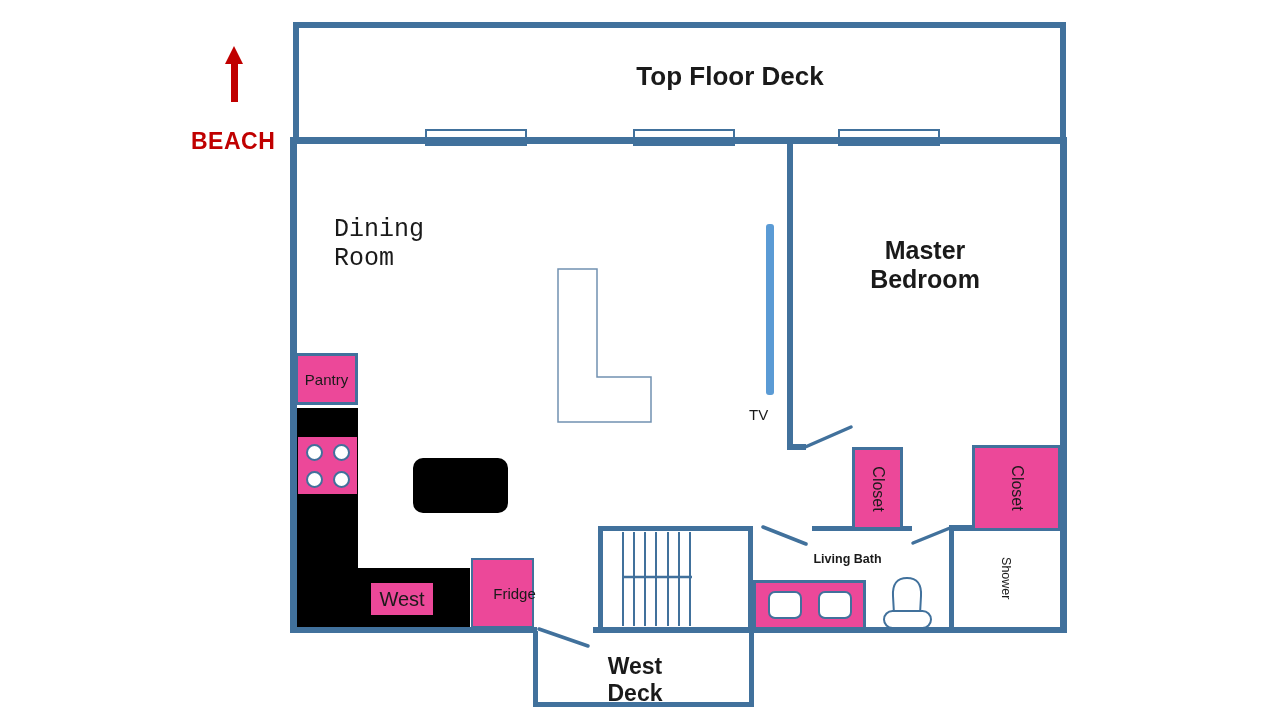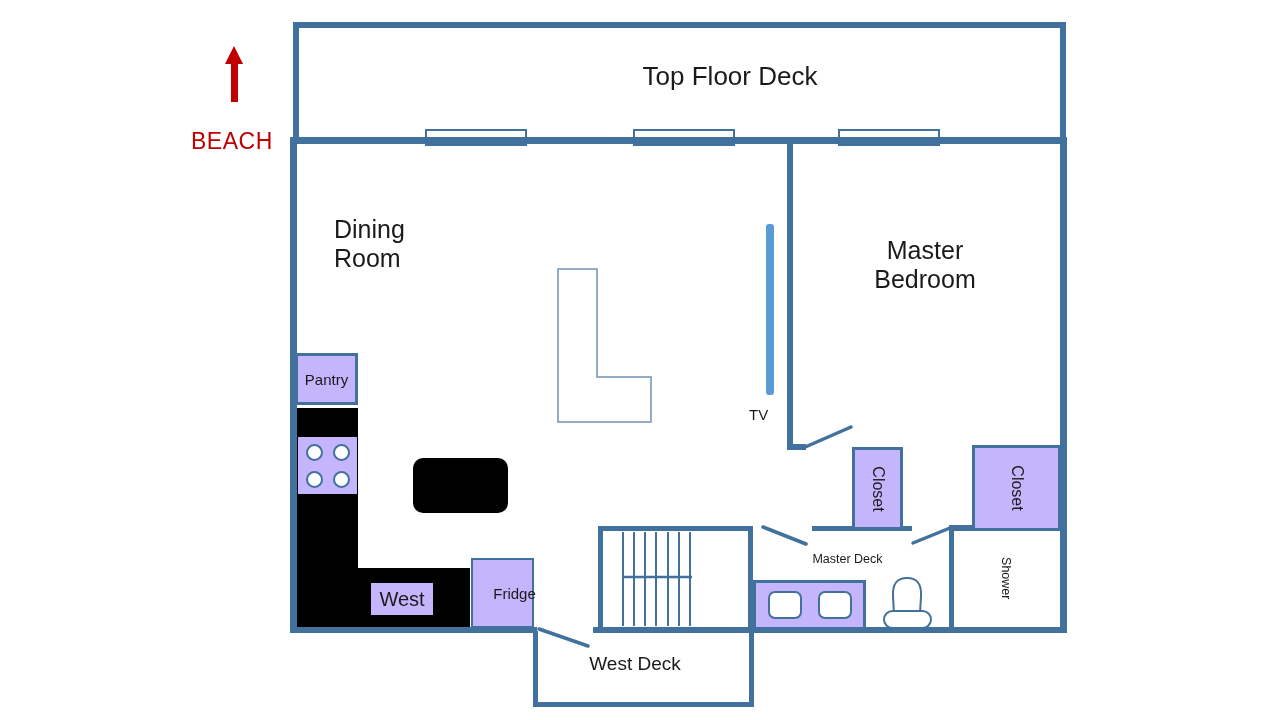--- a/index.html
+++ b/index.html
@@ -2,28 +2,28 @@
 <html style="--wall: #41719C; --tv: #5B9BD5; --red: #C00000; --text: #1A1A1A; --sofa: #7291B1;"><head>
 <meta charset="utf-8">
 <style>
   html,body{margin:0;padding:0;background:#fff;}
   #canvas{
     position:relative;width:1280px;height:720px;background:#ffffff;overflow:hidden;
     font-family:"Liberation Sans",sans-serif;color:var(--text,#1a1a1a);
   }
   .wall{position:absolute;background:var(--wall,#41719C);}
   .win{position:absolute;border:2px solid var(--wall,#41719C);background:transparent;}
-  .box{position:absolute;background:#c4b5fd;display:flex;align-items:center;justify-content:center;box-sizing:border-box;}
+  .box{position:absolute;background:#ec4899;display:flex;align-items:center;justify-content:center;box-sizing:border-box;}
   .blueborder{border:3px solid var(--wall,#41719C);}
   .thinblue{border:2px solid var(--wall,#41719C);}
   .blackborder{border:2px solid #000;}
   .blk{position:absolute;background:#000;}
   .label{position:absolute;line-height:1.16;}
-  .center{text-align:center;}
-  .red{color:var(--red,#C00000);}
+  .center{text-align:center;font-weight:bold;}
+  .red{color:var(--red,#C00000);font-weight:bold;}
   .rot{display:flex;align-items:center;justify-content:center;}
   .rot span{transform:rotate(90deg);white-space:nowrap;display:block;}
   .burner{position:absolute;width:17px;height:17px;border:2px solid var(--wall,#41719C);border-radius:50%;background:#fff;box-sizing:border-box;}
   .basin{position:absolute;border:2px solid var(--wall,#41719C);border-radius:7px;background:#fff;box-sizing:border-box;}
   .tvbar{position:absolute;background:var(--tv,#5B9BD5);border-radius:3px;}
   svg.overlay{position:absolute;left:0;top:0;pointer-events:none;}
   .wallline{stroke:var(--wall,#41719C);}
   .sofaline{stroke:var(--sofa,#7291B1);}
   .redfill{fill:var(--red,#C00000);}
 </style>
@@ -90,27 +90,27 @@
   <div class="win" style="left:838px;top:129px;width:98px;height:13px;"></div>
 
   <div class="box blueborder rot" style="left:852px;top:447px;width:51px;height:83px;">
     <span style="font-size:16px;">Closet</span>
   </div>
   <div class="box blueborder rot" style="left:972px;top:445px;width:89px;height:86px;">
     <span style="font-size:16px;">Closet</span>
   </div>
 
   <div class="label center" style="left:620px;top:61px;width:220px;font-size:26px;">Top Floor Deck</div>
-  <div class="label" style="left:334px;top:215px;width:95px;font-size:25px;">Dining Room</div>
+  <div class="label" style="left:334px;top:215px;width:95px;font-size:25px;font-family:Liberation Mono, monospace;">Dining Room</div>
   <div class="label center" style="left:855px;top:236px;width:140px;font-size:25px;">Master Bedroom</div>
-  <div class="label center" style="left:795px;top:552px;width:105px;font-size:12.5px;">Master Deck</div>
+  <div class="label center" style="left:795px;top:552px;width:105px;font-size:12.5px;">Living Bath</div>
   <div class="label rot" style="left:951px;top:533px;width:110px;height:90px;position:absolute;">
     <span style="font-size:12.5px;">Shower</span>
   </div>
-  <div class="label center" style="left:580px;top:653px;width:110px;font-size:19px;">West Deck</div>
+  <div class="label center" style="left:580px;top:653px;width:110px;font-size:23px;">West Deck</div>
 
   <div class="label red" style="left:191px;top:128px;font-size:23px;letter-spacing:0.5px;">BEACH</div>
 
   <svg class="overlay" width="1280" height="720" viewBox="0 0 1280 720">
 
     <g>
       <polygon class="redfill" points="234,46 225,64 243,64"></polygon>
       <rect class="redfill" x="231" y="62" width="7" height="40"></rect>
     </g>
 

